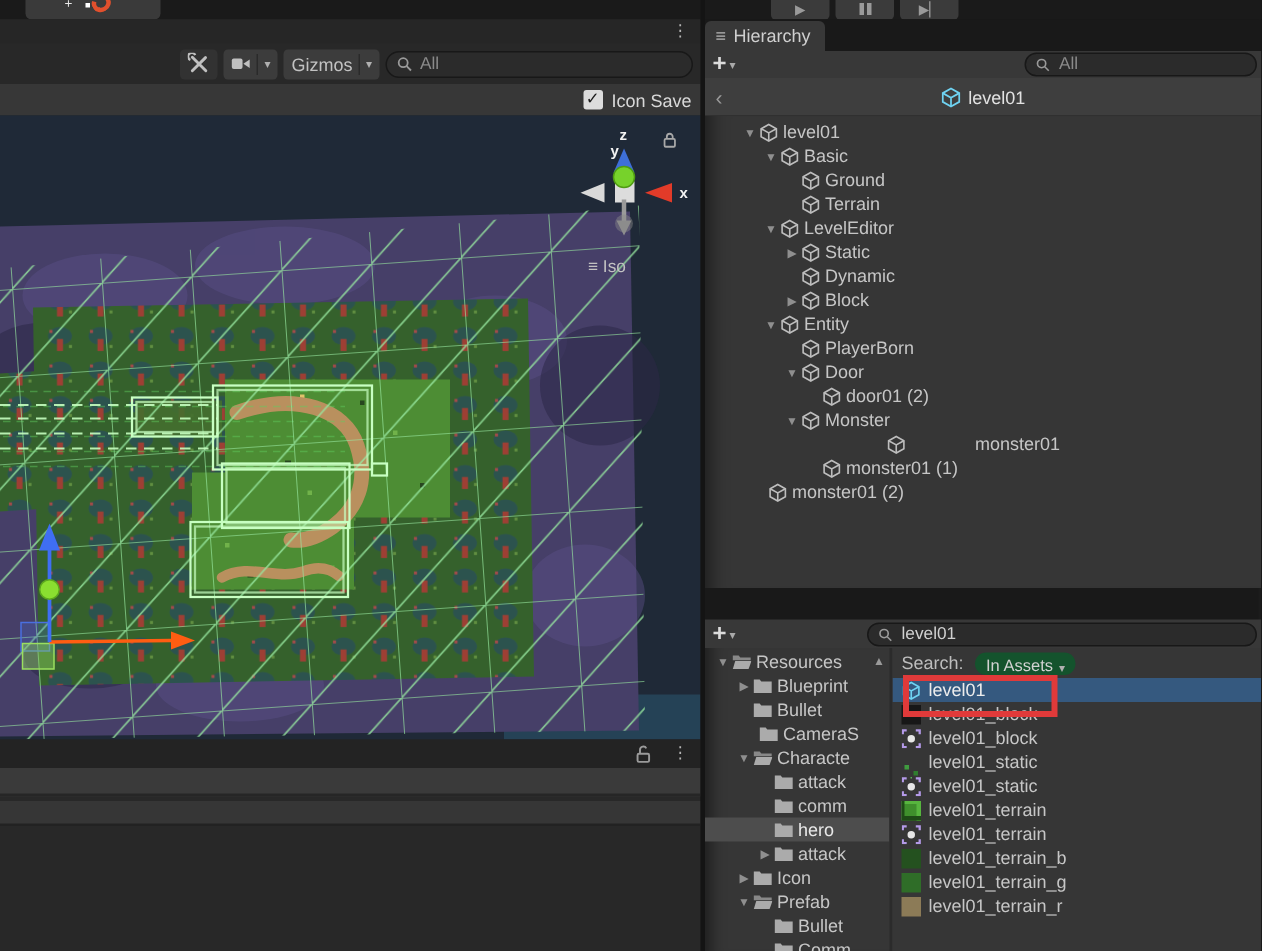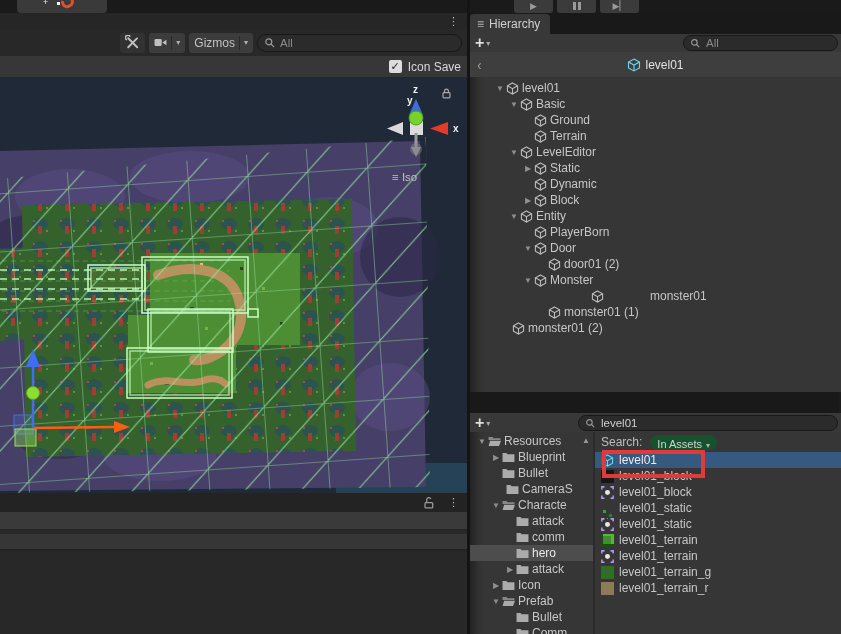--- a/index.html
+++ b/index.html
@@ -619,20 +619,24 @@
               <span class="ri ri-terrain"></span>
               <span class="lbl">level01_terrain</span>
             </div>
             <div class="rrow">
               <svg width="13" height="13" viewBox="0 0 12 12" class="ri-svg" style="margin-right: 5px; flex: 0 0 auto;">
                 <use href="#i-sprite"></use>
               </svg>
               <span class="lbl">level01_terrain</span>
             </div>
             <div class="rrow">
+              <span class="ri ri-tile-b"></span>
+              <span class="lbl">level01_terrain_b</span>
+            </div>
+            <div class="rrow">
               <span class="ri ri-tile-g"></span>
               <span class="lbl">level01_terrain_g</span>
             </div>
             <div class="rrow">
               <span class="ri ri-tile-r"></span>
               <span class="lbl">level01_terrain_r</span>
             </div>
           </div>
       </div>
     </div>

